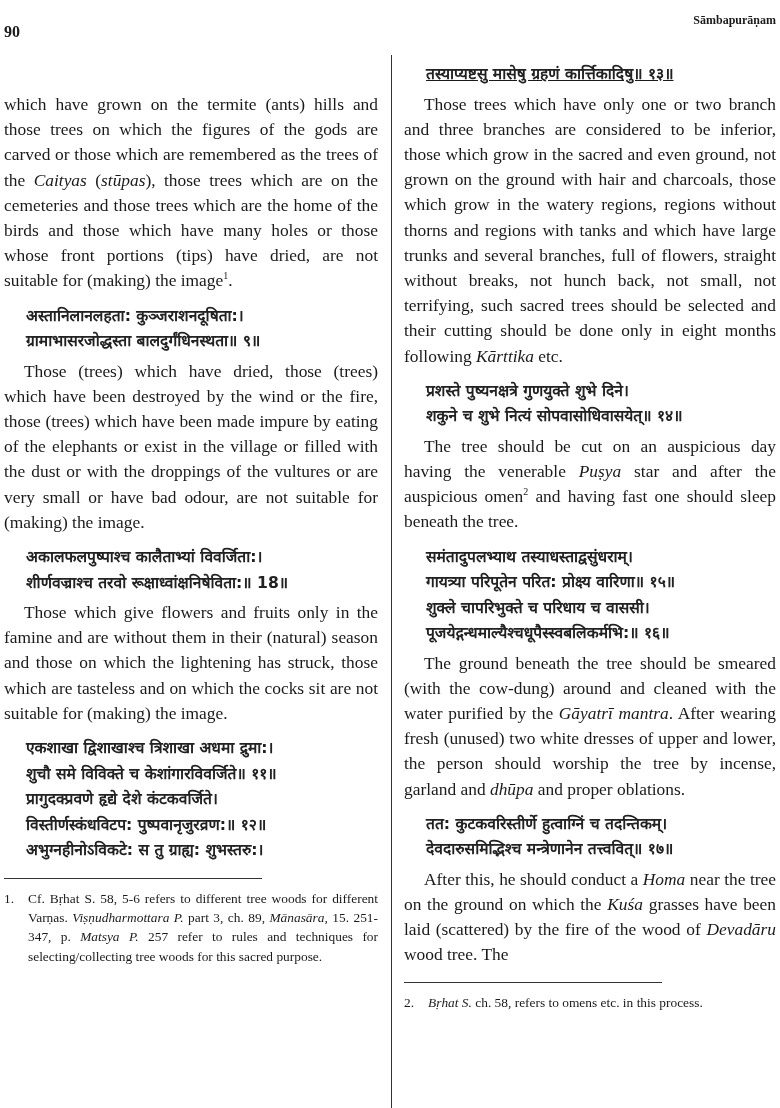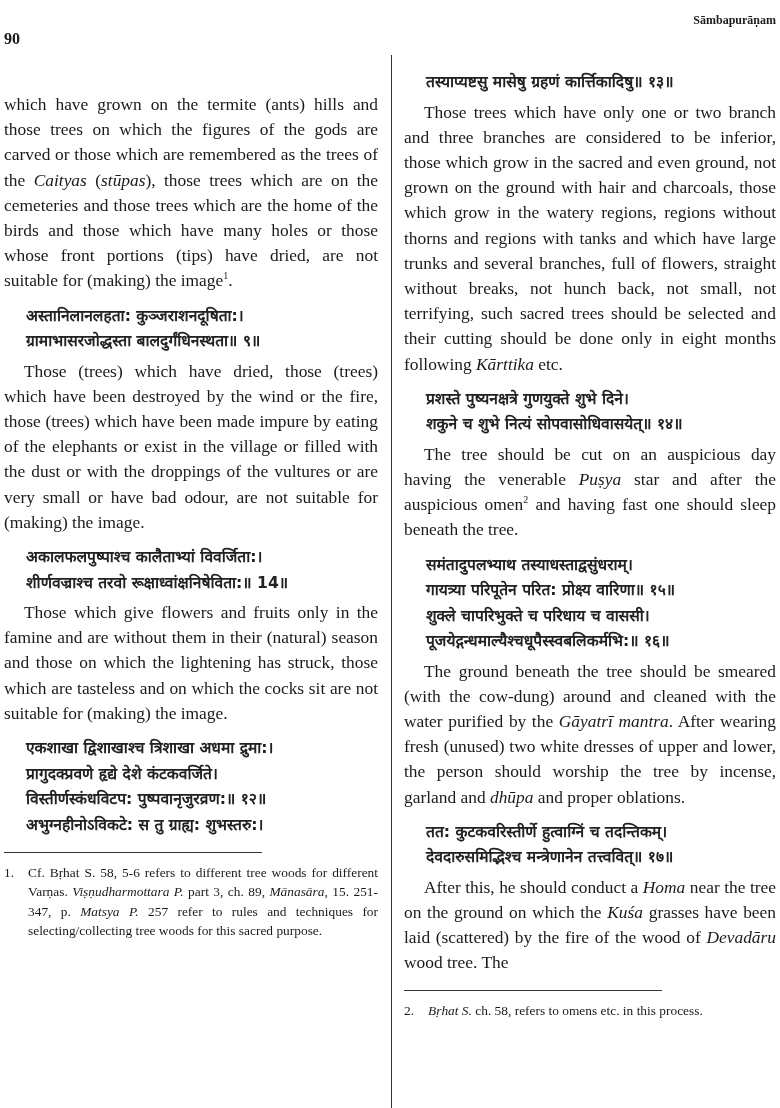--- a/index.html
+++ b/index.html
@@ -2,21 +2,21 @@
 <html><head>
 <meta charset="utf-8">
 <style>
   html, body { margin: 0; padding: 0; background: #ffffff; }
   body {
     width: 780px; height: 1108px; position: relative; overflow: hidden;
     font-family: "Liberation Serif", "DejaVu Serif", serif;
     color: #1a1a1a;
   }
   .page-number {
-    position: absolute; left: 4px; top: 30px;
+    position: absolute; left: 4px; top: 23px;
     font-weight: bold; font-size: 16px;
   }
   .running-head {
     position: absolute; right: 4px; top: 13px;
     font-weight: bold; font-size: 12px;
   }
   .divider {
     position: absolute; left: 391px; top: 55px; width: 1px; height: 1053px;
     background: #333;
   }
@@ -28,21 +28,21 @@
   .col-left { left: 4px; width: 374px; margin-top: 32px; }
   .col-right { left: 404px; width: 372px; top: 62px; }
   .para { margin: 0; text-indent: 0; }
   .para.indent { text-indent: 20px; }
   .verse {
     margin: 0; padding-left: 22px; text-align: left;
     font-family: "DejaVu Sans", sans-serif; font-size: 15.6px; line-height: 25.5px;
     font-weight: bold; color: #222;
   }
   .verse-block { margin: 10px 0 4px 0; }
-  .col-right .verse-block.first { margin-top: 8px; }
+  .col-right .verse-block.first { margin-top: 0; text-decoration: underline; }
   i { font-style: italic; }
   sup { font-size: 10px; line-height: 0; vertical-align: super; }
   .fn-rule { height: 1px; background: #333; margin: 14px 0 10px 0; }
   .footnote {
     font-size: 13.4px; line-height: 19.4px; text-align: justify;
     display: flex;
   }
   .fn-num { width: 24px; flex: none; }
   .fn-text { flex: 1; }
 </style>
@@ -58,27 +58,28 @@
 
   <div class="verse-block">
     <p class="verse">अस्तानिलानलहता: कुञ्जराशनदूषिता:।</p>
     <p class="verse">ग्रामाभासरजोद्धस्ता बालदुर्गंधिनस्थता॥ ९॥</p>
   </div>
 
   <p class="para indent">Those (trees) which have dried, those (trees) which have been destroyed by the wind or the fire, those (trees) which have been made impure by eating of the elephants or exist in the village or filled with the dust or with the droppings of the vultures or are very small or have bad odour, are not suitable for (making) the image.</p>
 
   <div class="verse-block">
     <p class="verse">अकालफलपुष्पाश्च कालैताभ्यां विवर्जिता:।</p>
-    <p class="verse">शीर्णवज्राश्च तरवो रूक्षाध्वांक्षनिषेविता:॥ 14॥</p>
+    <p class="verse">शीर्णवज्राश्च तरवो रूक्षाध्वांक्षनिषेविता:॥ 18॥</p>
   </div>
 
   <p class="para indent">Those which give flowers and fruits only in the famine and are without them in their (natural) season and those on which the lightening has struck, those which are tasteless and on which the cocks sit are not suitable for (making) the image.</p>
 
   <div class="verse-block">
     <p class="verse">एकशाखा द्विशाखाश्च त्रिशाखा अधमा द्रुमा:।</p>
+    <p class="verse">शुचौ समे विविक्ते च केशांगारविवर्जिते॥ ११॥</p>
     <p class="verse">प्रागुदक्प्रवणे हृद्ये देशे कंटकवर्जिते।</p>
     <p class="verse">विस्तीर्णस्कंधविटप: पुष्पवानृजुरव्रण:॥ १२॥</p>
     <p class="verse">अभुग्नहीनोऽविकटे: स तु ग्राह्य: शुभस्तरु:।</p>
   </div>
 
   <div class="fn-rule" style="width:258px;"></div>
   <div class="footnote">
     <span class="fn-num">1.</span>
     <span class="fn-text"><span>Cf. Bṛhat S. 58, 5-6 refers to different tree woods for different Varṇas. </span><i>Viṣṇudharmottara P.</i><span> part 3, ch. 89, </span><i>Mānasāra,</i><span> 15. 251-347, p. </span><i>Matsya P.</i><span> 257 refer to rules and techniques for selecting/collecting tree woods for this sacred purpose.</span></span>
   </div>

